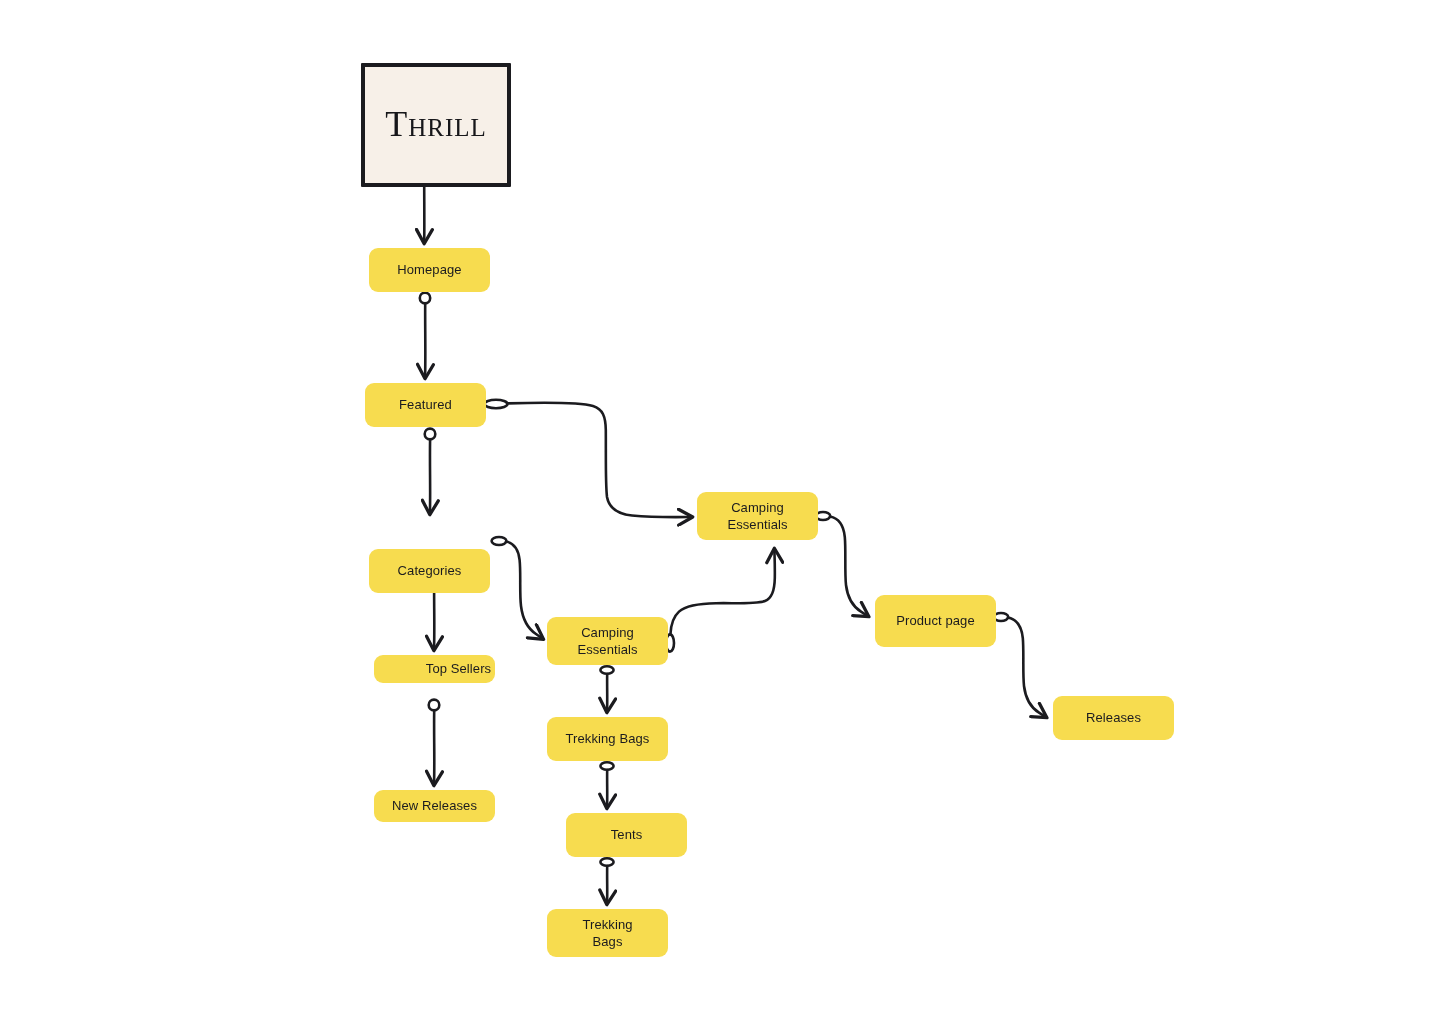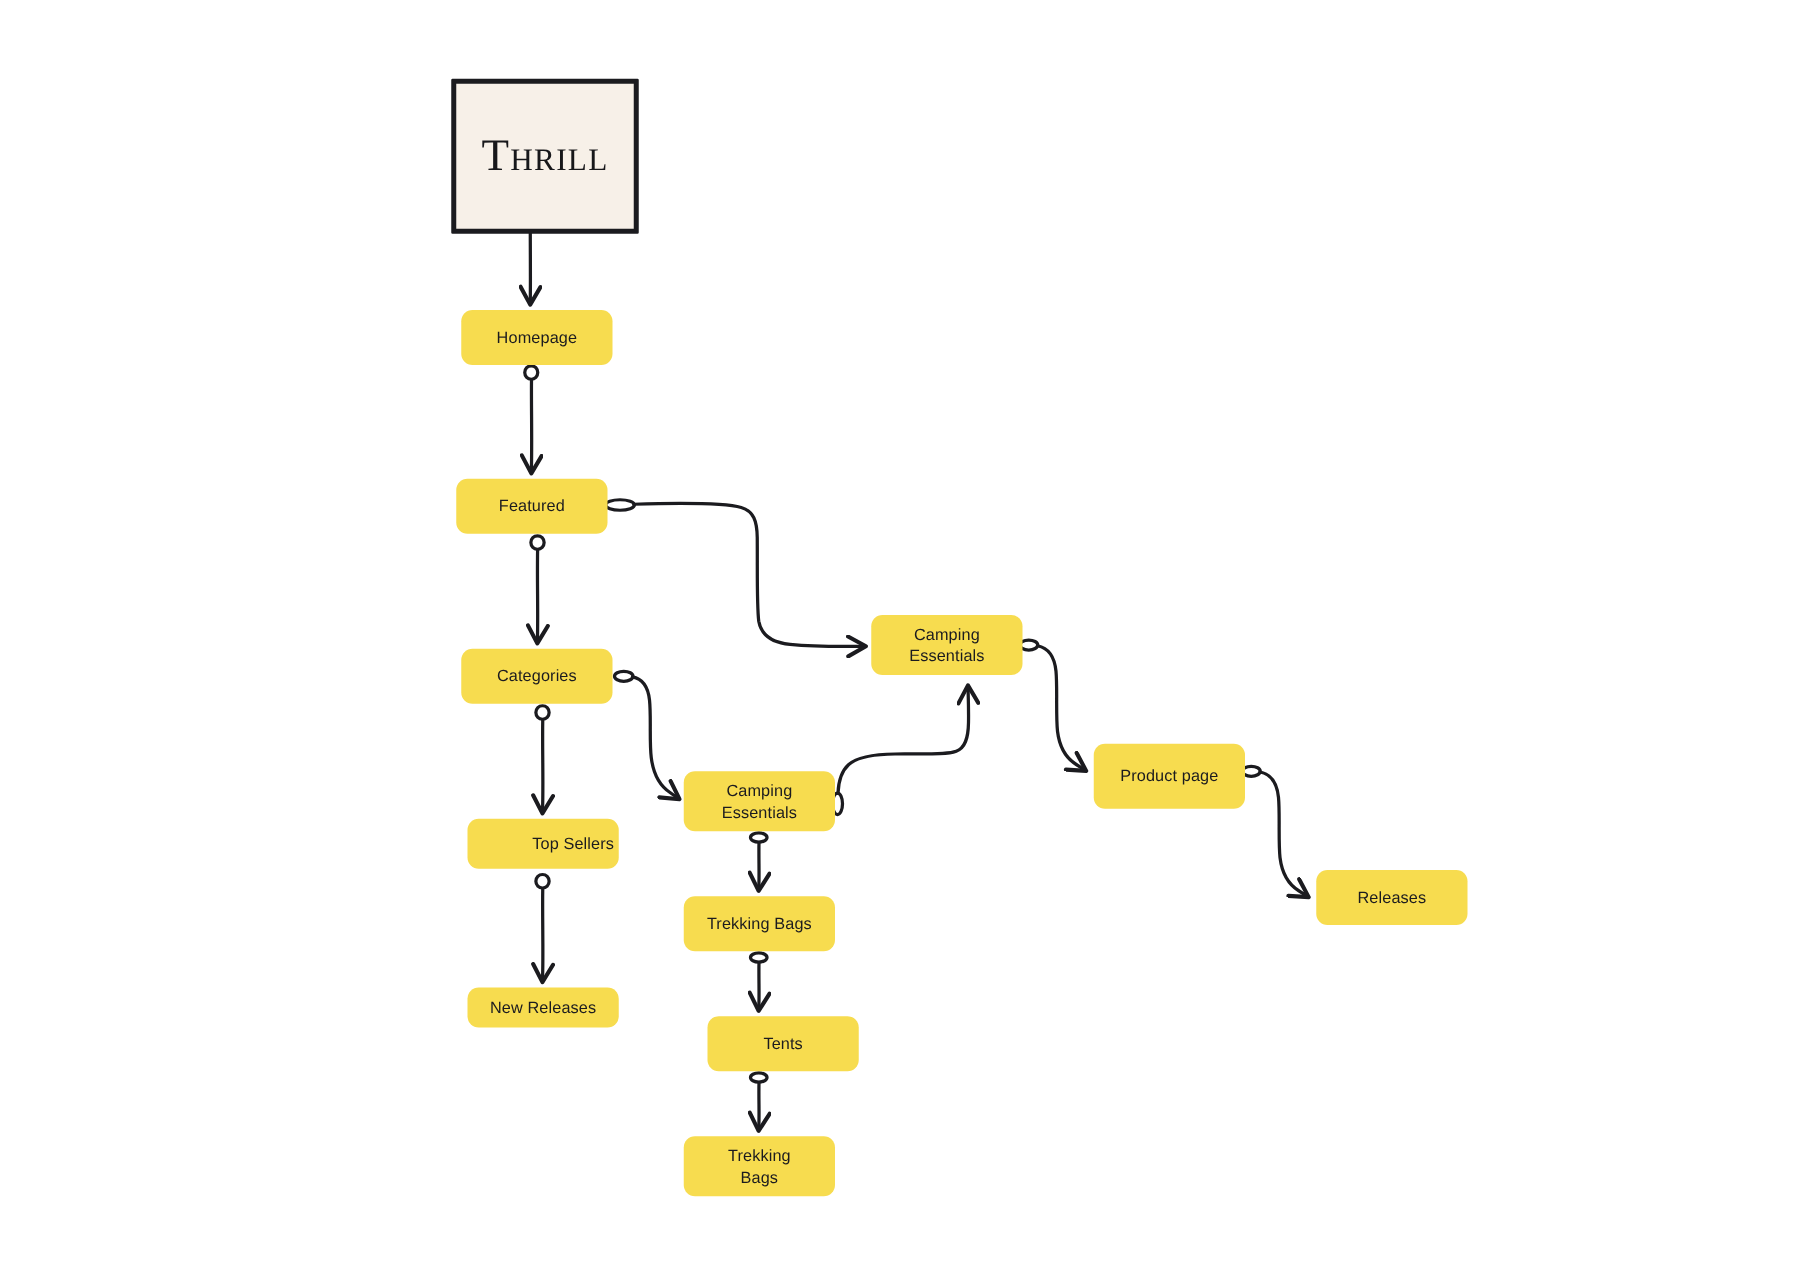--- a/index.html
+++ b/index.html
@@ -164,25 +164,25 @@
   </div>
 
   <div class="node page" style="left:369px; top:248px; width:121px; height:44px;">
     <span class="node-label">Homepage</span>
   </div>
 
   <div class="node page" style="left:365px; top:383px; width:121px; height:44px;">
     <span class="node-label">Featured</span>
   </div>
 
-  <div class="node page" style="left:369px; top:519px; width:121px; height:44px;">
+  <div class="node page" style="left:369px; top:549px; width:121px; height:44px;">
     <span class="node-label">Categories</span>
   </div>
 
-  <div class="node page" style="left:374px; top:655px; width:121px; height:40px;padding-left:48px;">
+  <div class="node page" style="left:374px; top:655px; width:121px; height:28px;padding-left:48px;">
     <span class="node-label">Top Sellers</span>
   </div>
 
   <div class="node page" style="left:374px; top:790px; width:121px; height:32px;">
     <span class="node-label">New Releases</span>
   </div>
 
   <div class="node page" style="left:547px; top:617px; width:121px; height:48px;">
     <span class="node-label">Camping
 Essentials</span>

